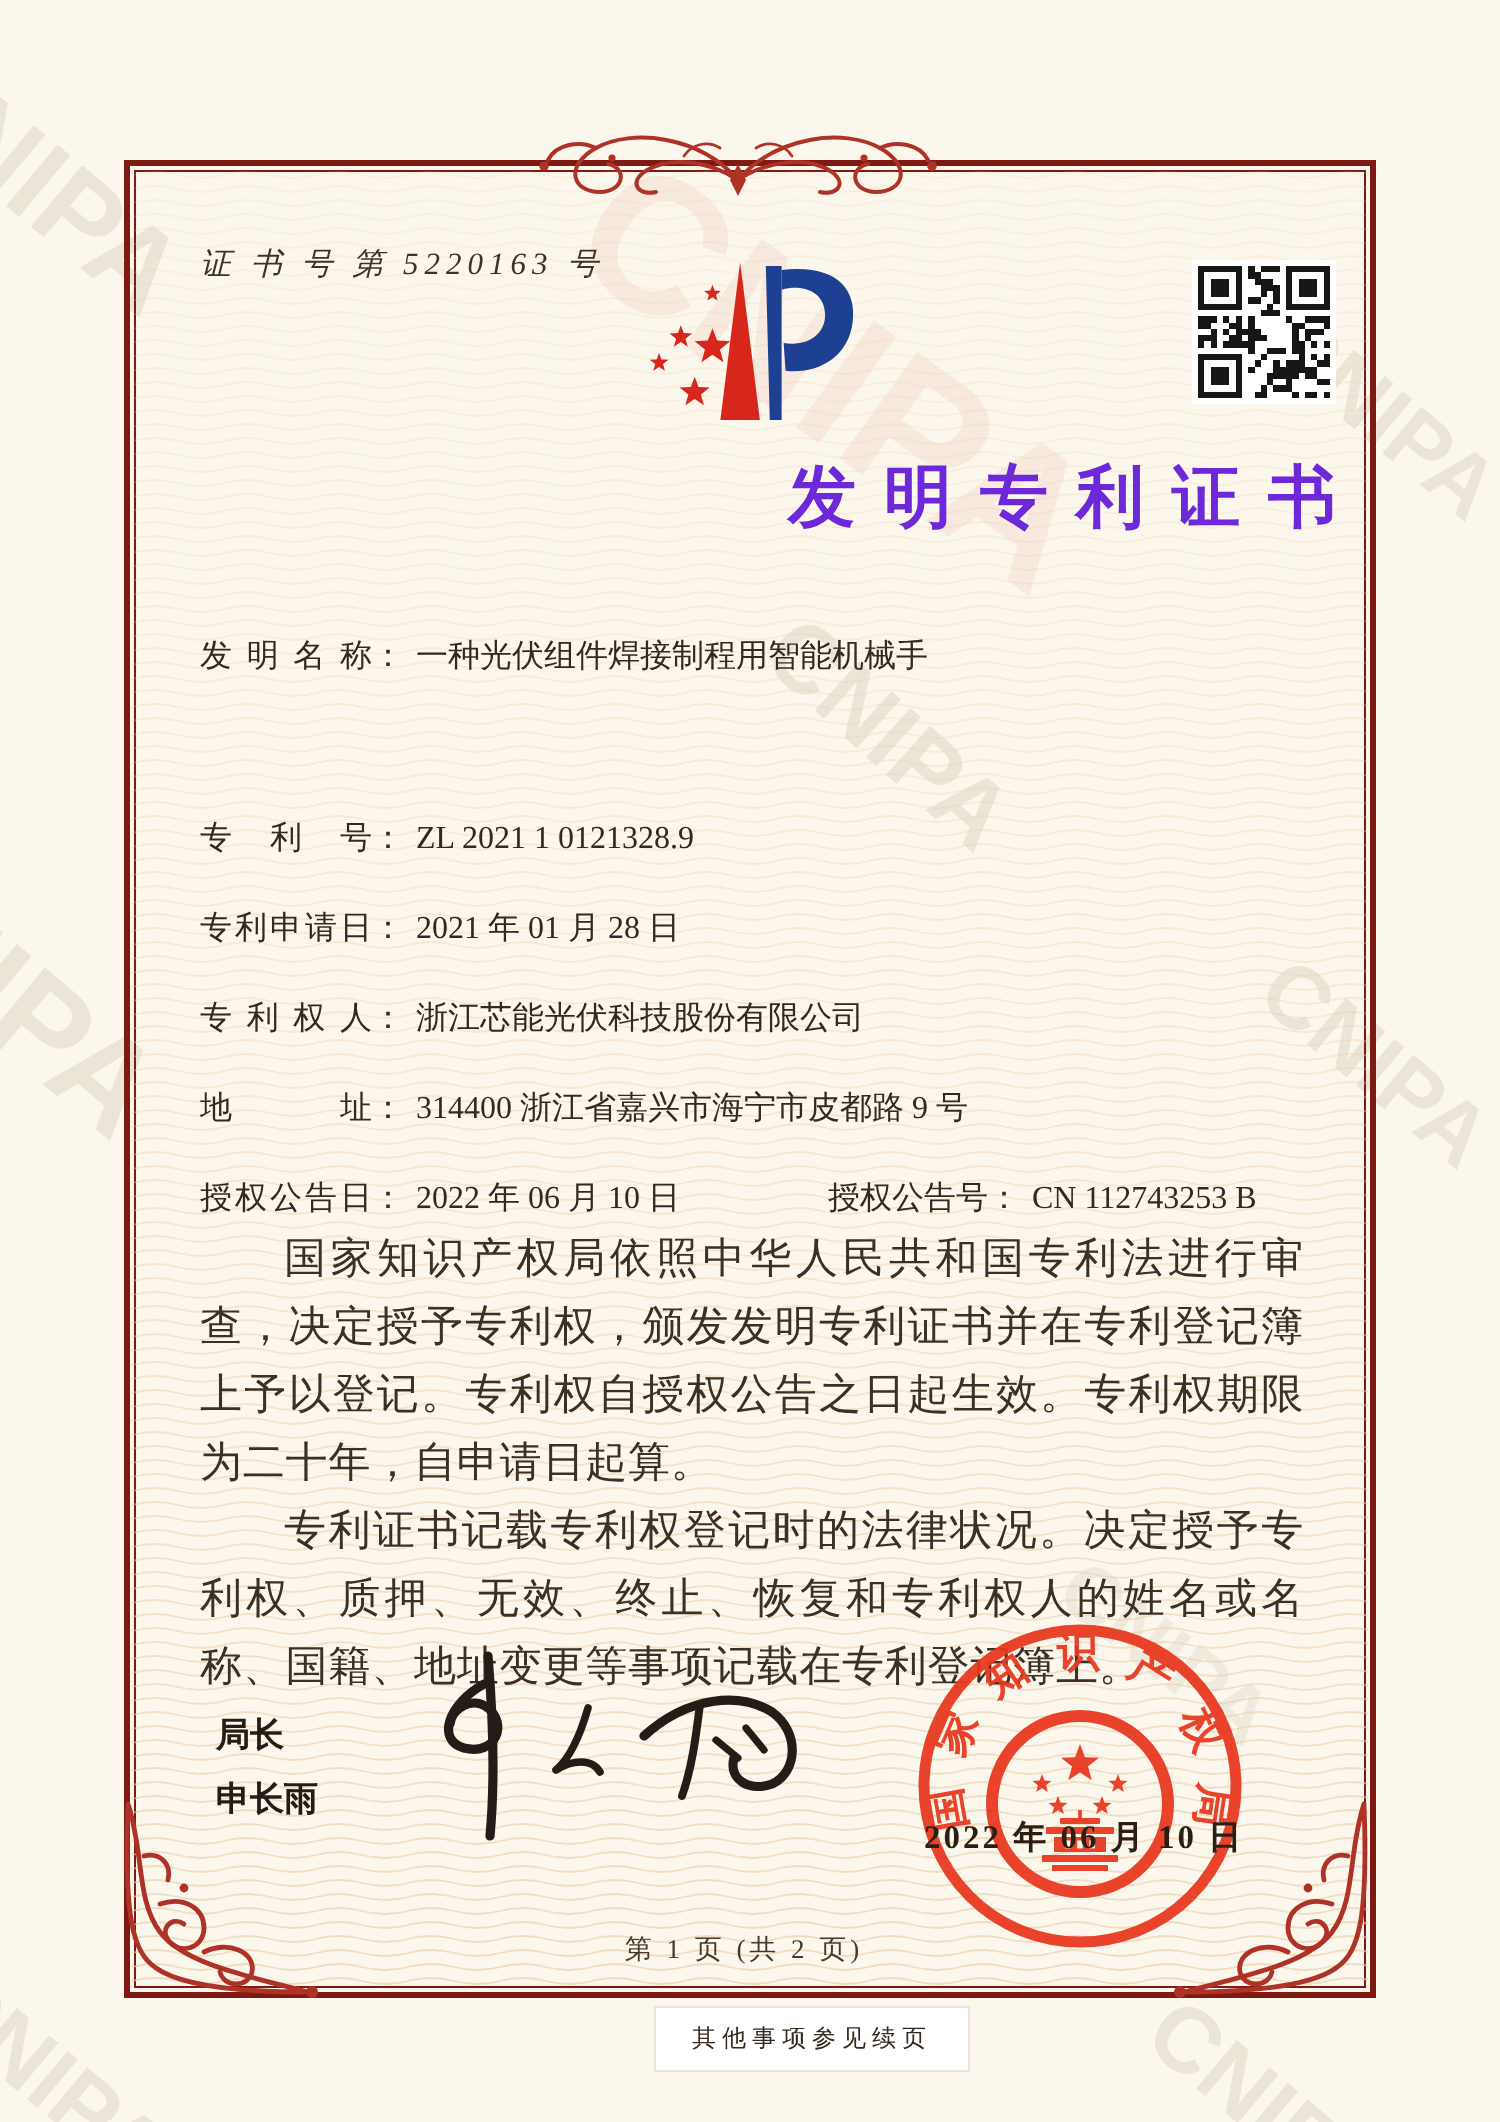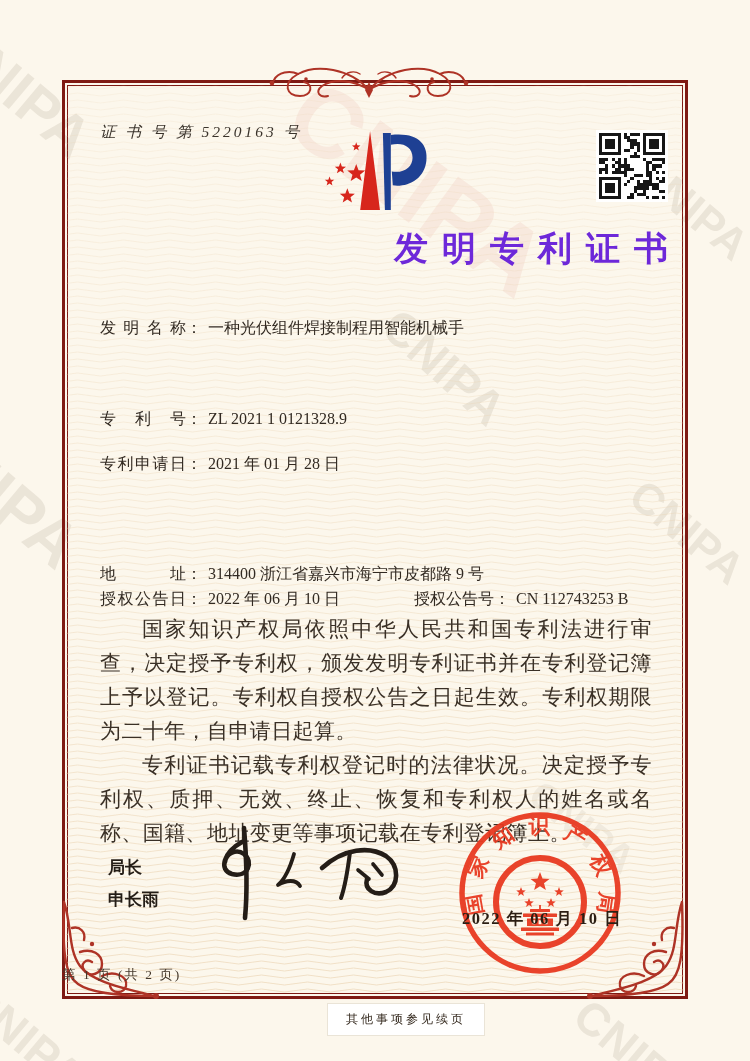--- a/index.html
+++ b/index.html
@@ -39,21 +39,21 @@
   .paras p{margin:0;font-size:21px;line-height:1.62;text-align:justify;text-indent:2em;letter-spacing:.4px;}
 
   .signer{position:absolute;left:108px;top:852px;font-family:Liberation Serif, serif;
           font-weight:bold;font-size:17px;color:#241d16;line-height:32px;}
   .handsig{position:absolute;left:198px;top:822px;width:218px;height:100px;}
 
   .seal{position:absolute;left:456px;top:806px;width:168px;height:176px;}
   .seal-date{position:absolute;left:462px;top:908px;width:180px;font-size:16.5px;font-weight:bold;
              letter-spacing:1.5px;color:#2b1e13;z-index:6;}
 
-  .page-no{position:absolute;left:62px;top:966px;width:620px;text-align:left;font-size:13.5px;color:#45392c;letter-spacing:2px;}
+  .page-no{position:absolute;left:62px;top:966px;width:620px;text-align:center;font-size:13.5px;color:#45392c;letter-spacing:2px;}
   .note{position:absolute;left:283px;top:1004px;background:#ffffff;padding:7px 18px;font-size:12px;
         color:#34291e;letter-spacing:3px;box-shadow:0 0 0 1px rgba(180,170,150,.25);margin-left:45px;}
 
   svg{overflow:visible;}
 </style>
 </head>
 <body>
 
 <div class="page">
 
@@ -276,21 +276,24 @@
 
   <div class="field" style="top:318px;">
     <span class="lab">发明名称</span><span class="col">：</span><span>一种光伏组件焊接制程用智能机械手</span>
   </div>
   <div class="field" style="top:409px;">
     <span class="lab">专利号</span><span class="col">：</span><span>ZL 2021 1 0121328.9</span>
   </div>
   <div class="field" style="top:454px;">
     <span class="lab">专利申请日</span><span class="col">：</span><span>2021 年 01 月 28 日</span>
   </div>
-  <div class="field" style="top:544px;margin-top:20px;">
+  <div class="field" style="top:499px;">
+    <span class="lab">专利权人</span><span class="col">：</span><span>浙江芯能光伏科技股份有限公司</span>
+  </div>
+  <div class="field" style="top:544px;">
     <span class="lab">地址</span><span class="col">：</span><span>314400 浙江省嘉兴市海宁市皮都路 9 号</span>
   </div>
   <div class="field" style="top:589px;">
     <span class="lab">授权公告日</span><span class="col">：</span><span>2022 年 06 月 10 日</span>
     <span class="lab2">授权公告号</span><span class="col">：</span><span>CN 112743253 B</span>
   </div>
 
   <div class="paras">
     <p>国家知识产权局依照中华人民共和国专利法进行审查，决定授予专利权，颁发发明专利证书并在专利登记簿上予以登记。专利权自授权公告之日起生效。专利权期限为二十年，自申请日起算。</p>
     <p>专利证书记载专利权登记时的法律状况。决定授予专利权、质押、无效、终止、恢复和专利权人的姓名或名称、国籍、地址变更等事项记载在专利登记簿上。</p>

